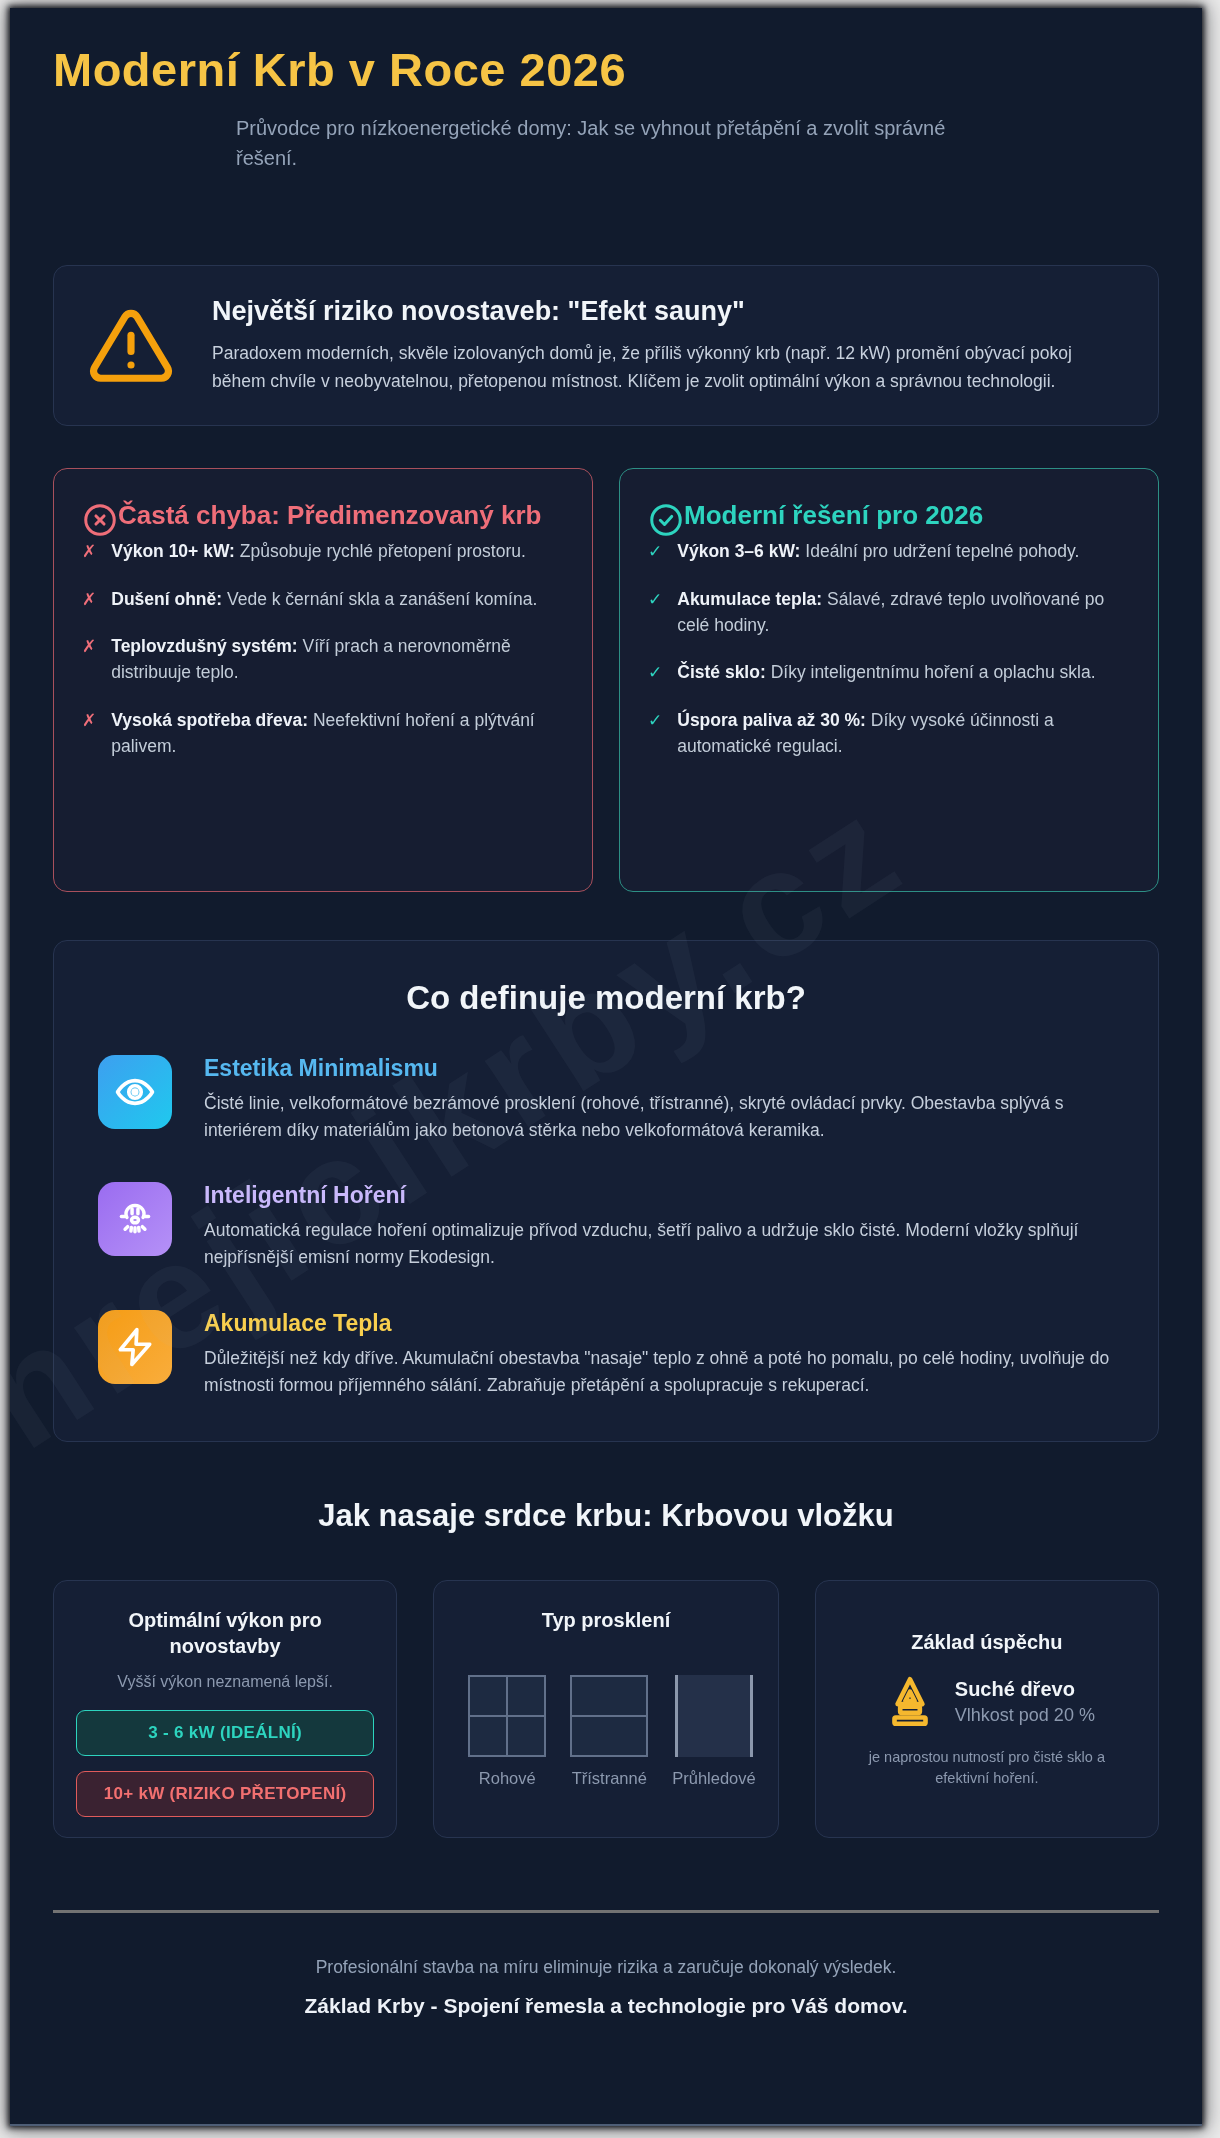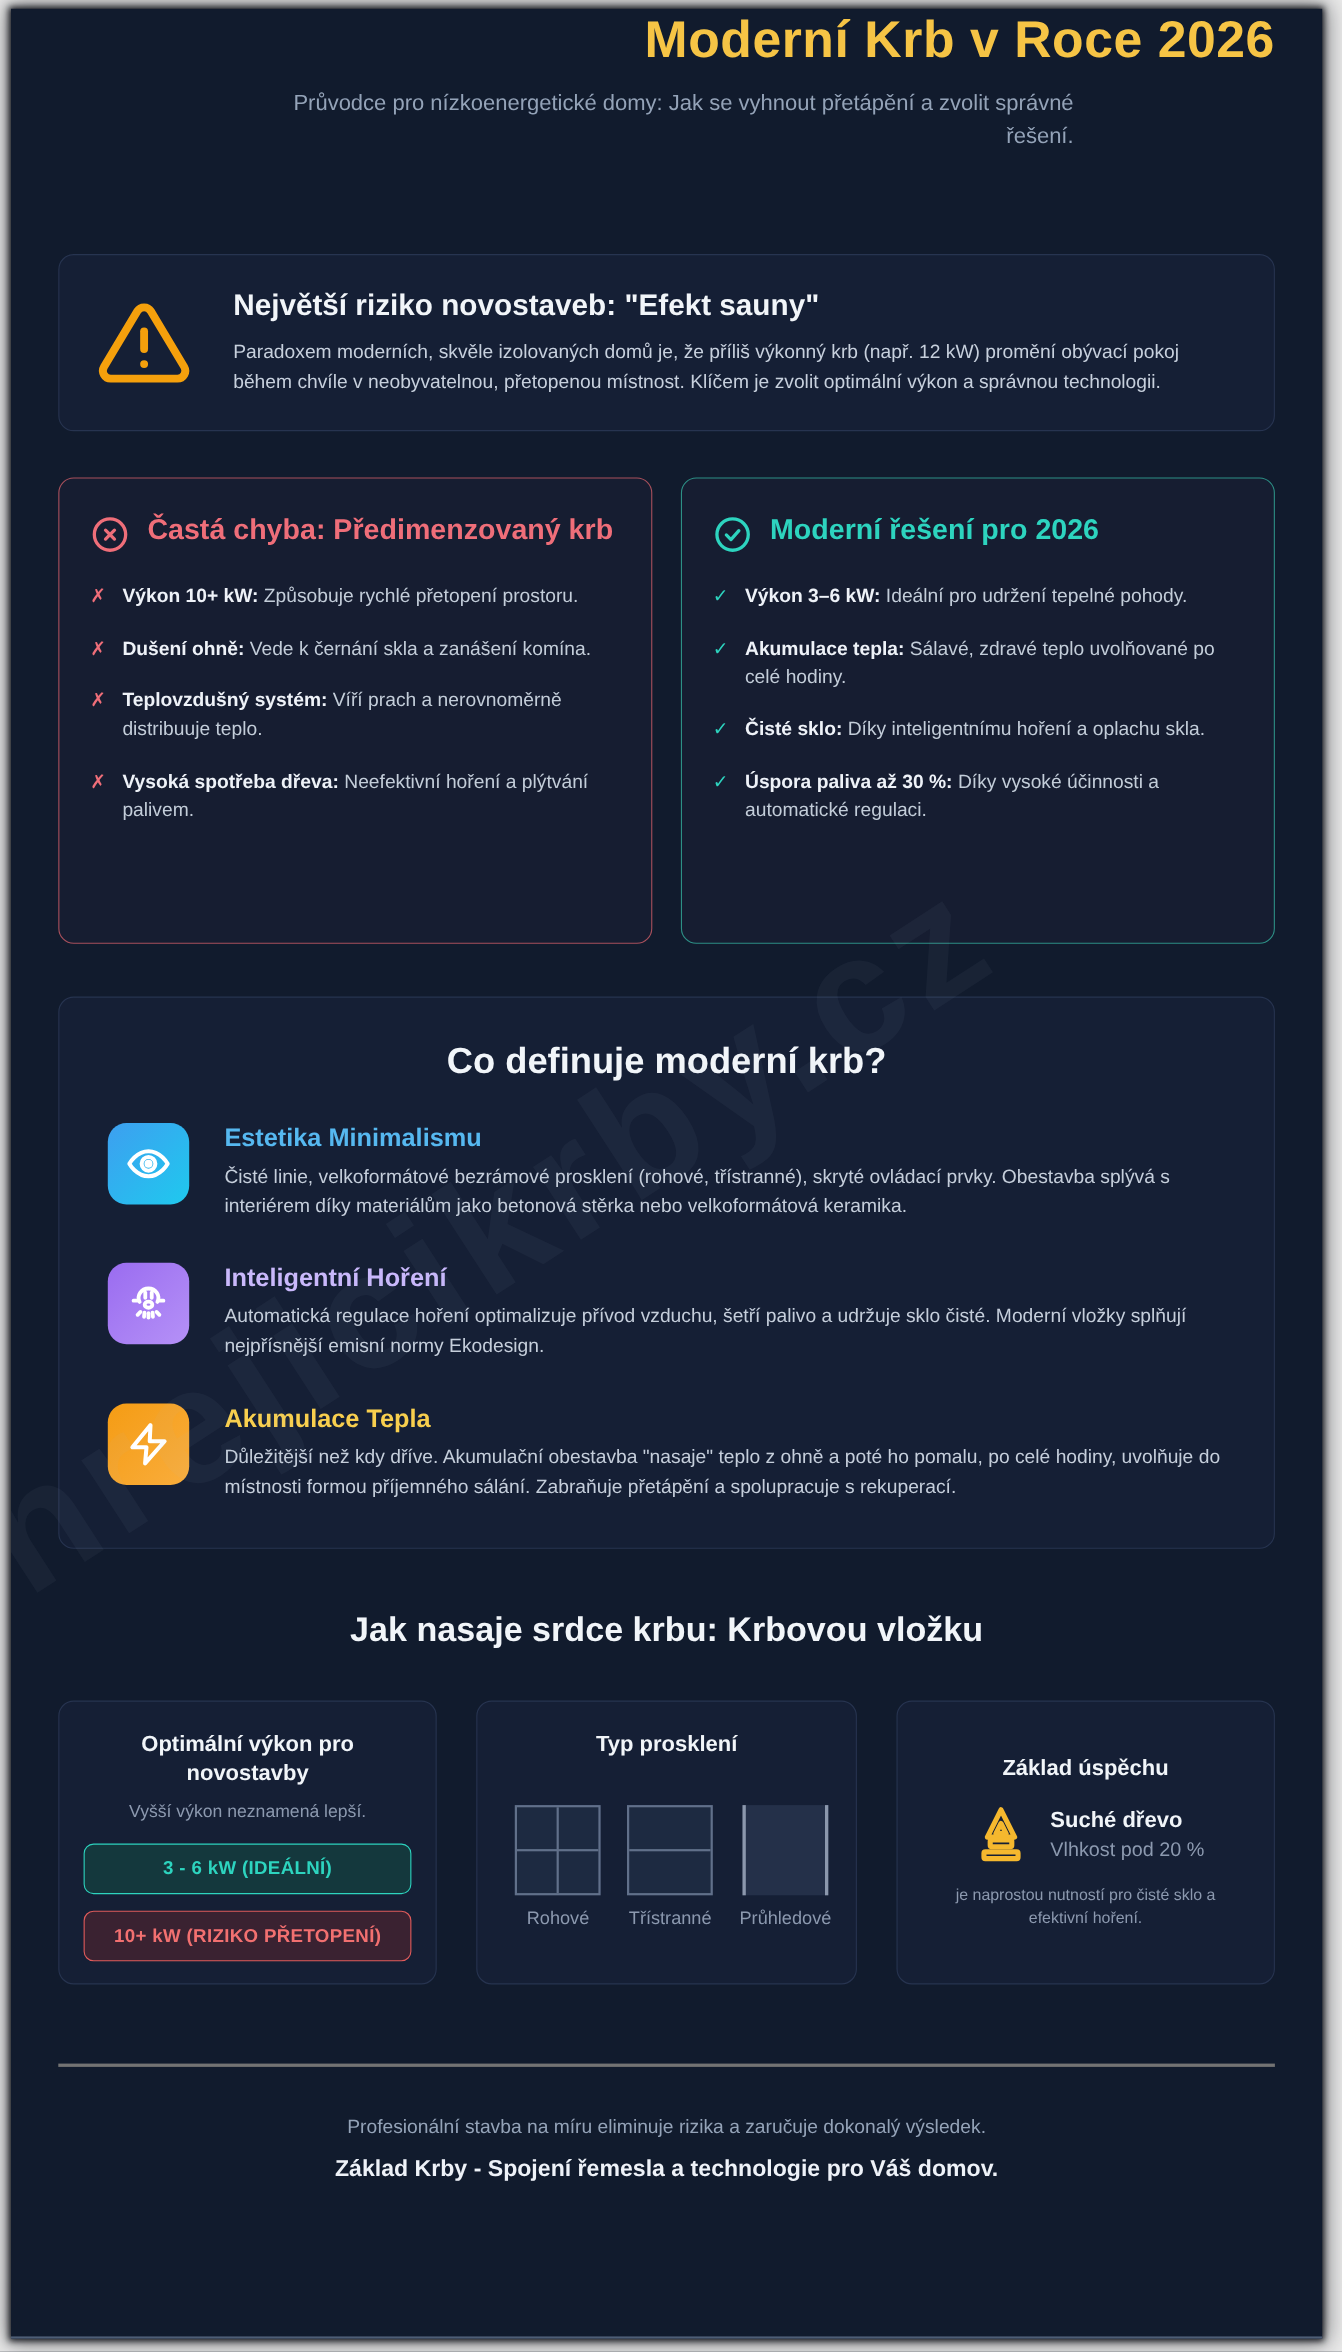--- a/index.html
+++ b/index.html
@@ -13,21 +13,21 @@
   .page{
     position:absolute;left:10px;top:8px;width:1192px;height:2116px;
     background:#111b2d;
     border-bottom:2px solid #4e5e76;
     box-shadow:0 0 6px 2px rgba(5,8,14,.92), 0 0 20px 4px rgba(5,8,14,.5);
     overflow:hidden;
   }
   .container{width:1106px;margin:0 auto;position:relative;}
 
   
-  .hero{text-align:right;}
+  .hero{padding-top:34px;text-align:left;}
   .hero h1{
     margin:0;font-size:47px;font-weight:bold;letter-spacing:.5px;
     color:#f6c445;
   }
   .hero .sub{
     margin:16px auto 0;max-width:740px;
     font-size:20px;line-height:1.5;color:#94a3b8;
   }
 
   
@@ -43,21 +43,21 @@
   }
   .warning .w-icon{flex:0 0 86px;height:86px;}
   .warning h2{margin:0;font-size:27px;color:#f1f5f9;font-weight:bold;}
   .warning p{margin:12px 0 0;font-size:17.5px;line-height:1.6;color:#c7d0dd;}
 
   
   .cols{margin-top:42px;display:grid;grid-template-columns:1fr 1fr;gap:26px;}
   .col-card{border-radius:14px;padding:30px 28px;min-height:424px;box-sizing:border-box;background:#161d31;}
   .col-card.bad{border:1.5px solid #a8505c;}
   .col-card.good{border:1.5px solid #2d8f85;}
-  .col-head{display:flex;align-items:flex-start;gap:16px;margin-bottom:24px;}
+  .col-head{display:flex;align-items:flex-start;}
   .col-head .c-icon{flex:0 0 36px;height:36px;margin-top:3px;}
   .col-head h3{margin:0;font-size:26px;font-weight:bold;line-height:1.25;}
   .bad  .col-head h3{color:#ef6e79;}
   .good .col-head h3{color:#2dd4bf;}
   ul.points{list-style:none;margin:0;padding:0;}
   ul.points li{display:flex;gap:15px;margin-bottom:21px;font-size:17.5px;line-height:1.5;color:#c3cdd9;}
   ul.points .mark{flex:0 0 14px;font-style:italic;font-weight:bold;font-size:17px;padding-top:1px;}
   .bad  ul.points .mark{color:#ef6e79;}
   .good ul.points .mark{color:#2dd4bf;}
   ul.points .b{font-weight:bold;color:#eef2f8;}

